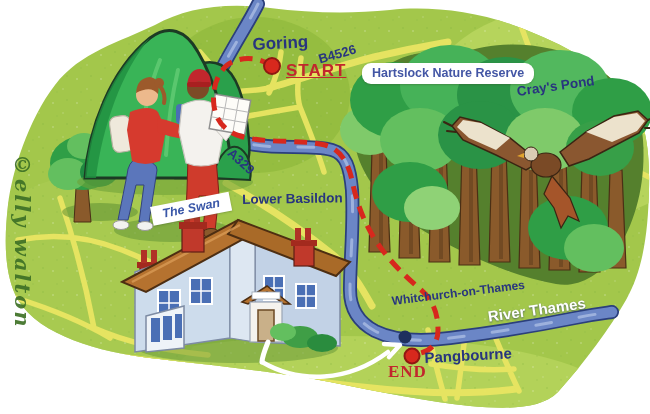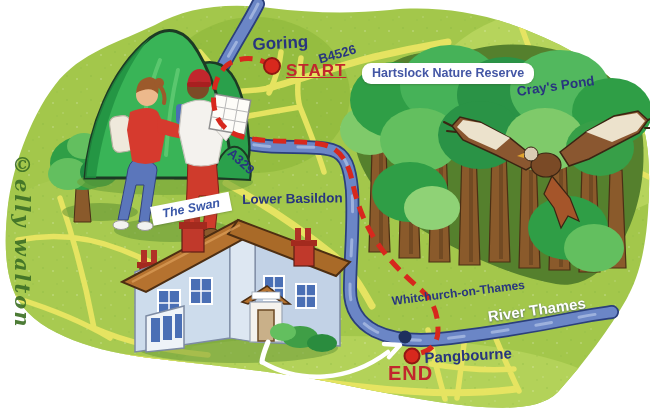--- a/index.html
+++ b/index.html
@@ -269,14 +269,14 @@
   <div class="lbl lbl-red" style="left:286px;top:62px;font-size:17px;text-decoration:underline;">START</div>
   <div class="lbl" style="left:317px;top:53px;font-size:13px;transform:rotate(-16deg);">B4526</div>
   <div class="lbl pill" style="left:362px;top:63px;font-size:12.5px;">Hartslock Nature Reserve</div>
   <div class="lbl" style="left:516px;top:85px;font-size:13.5px;transform:rotate(-8deg);">Cray's Pond</div>
   <div class="lbl" style="left:234px;top:146px;font-size:13px;transform:rotate(42deg);">A329</div>
   <div class="lbl" style="left:242px;top:193px;font-size:13.5px;transform:rotate(-1deg);">Lower Basildon</div>
   <div class="lbl sign" style="left:150px;top:207px;font-size:12.5px;transform:rotate(-11deg);">The Swan</div>
   <div class="lbl" style="left:391px;top:295px;font-size:12px;transform:rotate(-7deg);">Whitchurch-on-Thames</div>
   <div class="lbl river-lbl" style="left:487px;top:309px;font-size:15px;transform:rotate(-8deg);">River Thames</div>
   <div class="lbl" style="left:424px;top:350px;font-size:15px;transform:rotate(-3deg);">Pangbourne</div>
-  <div class="lbl lbl-red" style="left:388px;top:363px;font-size:20px;">END</div>
+  <div class="lbl lbl-red" style="left:388px;top:363px;font-size:17px;font-family:Liberation Serif, serif;">END</div>
 </div>
 
 </body></html>

